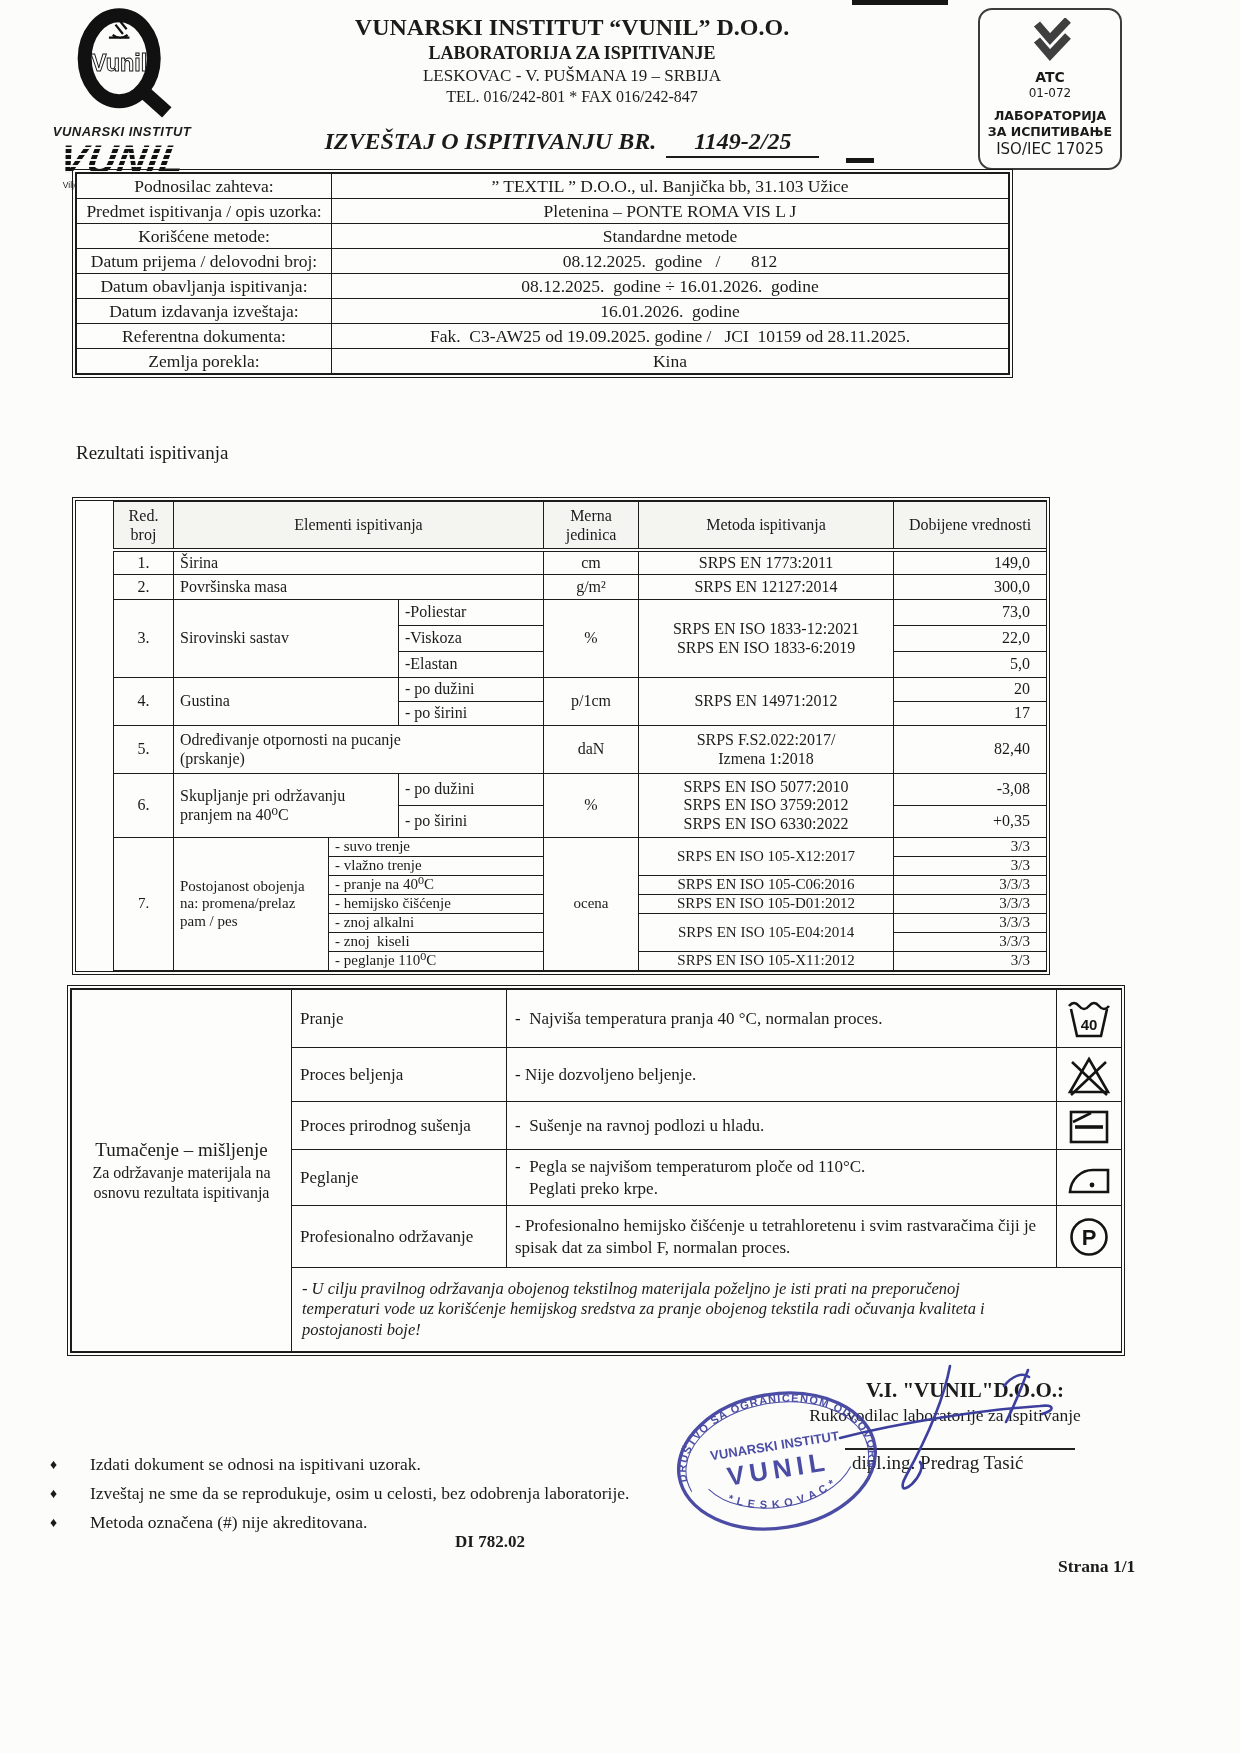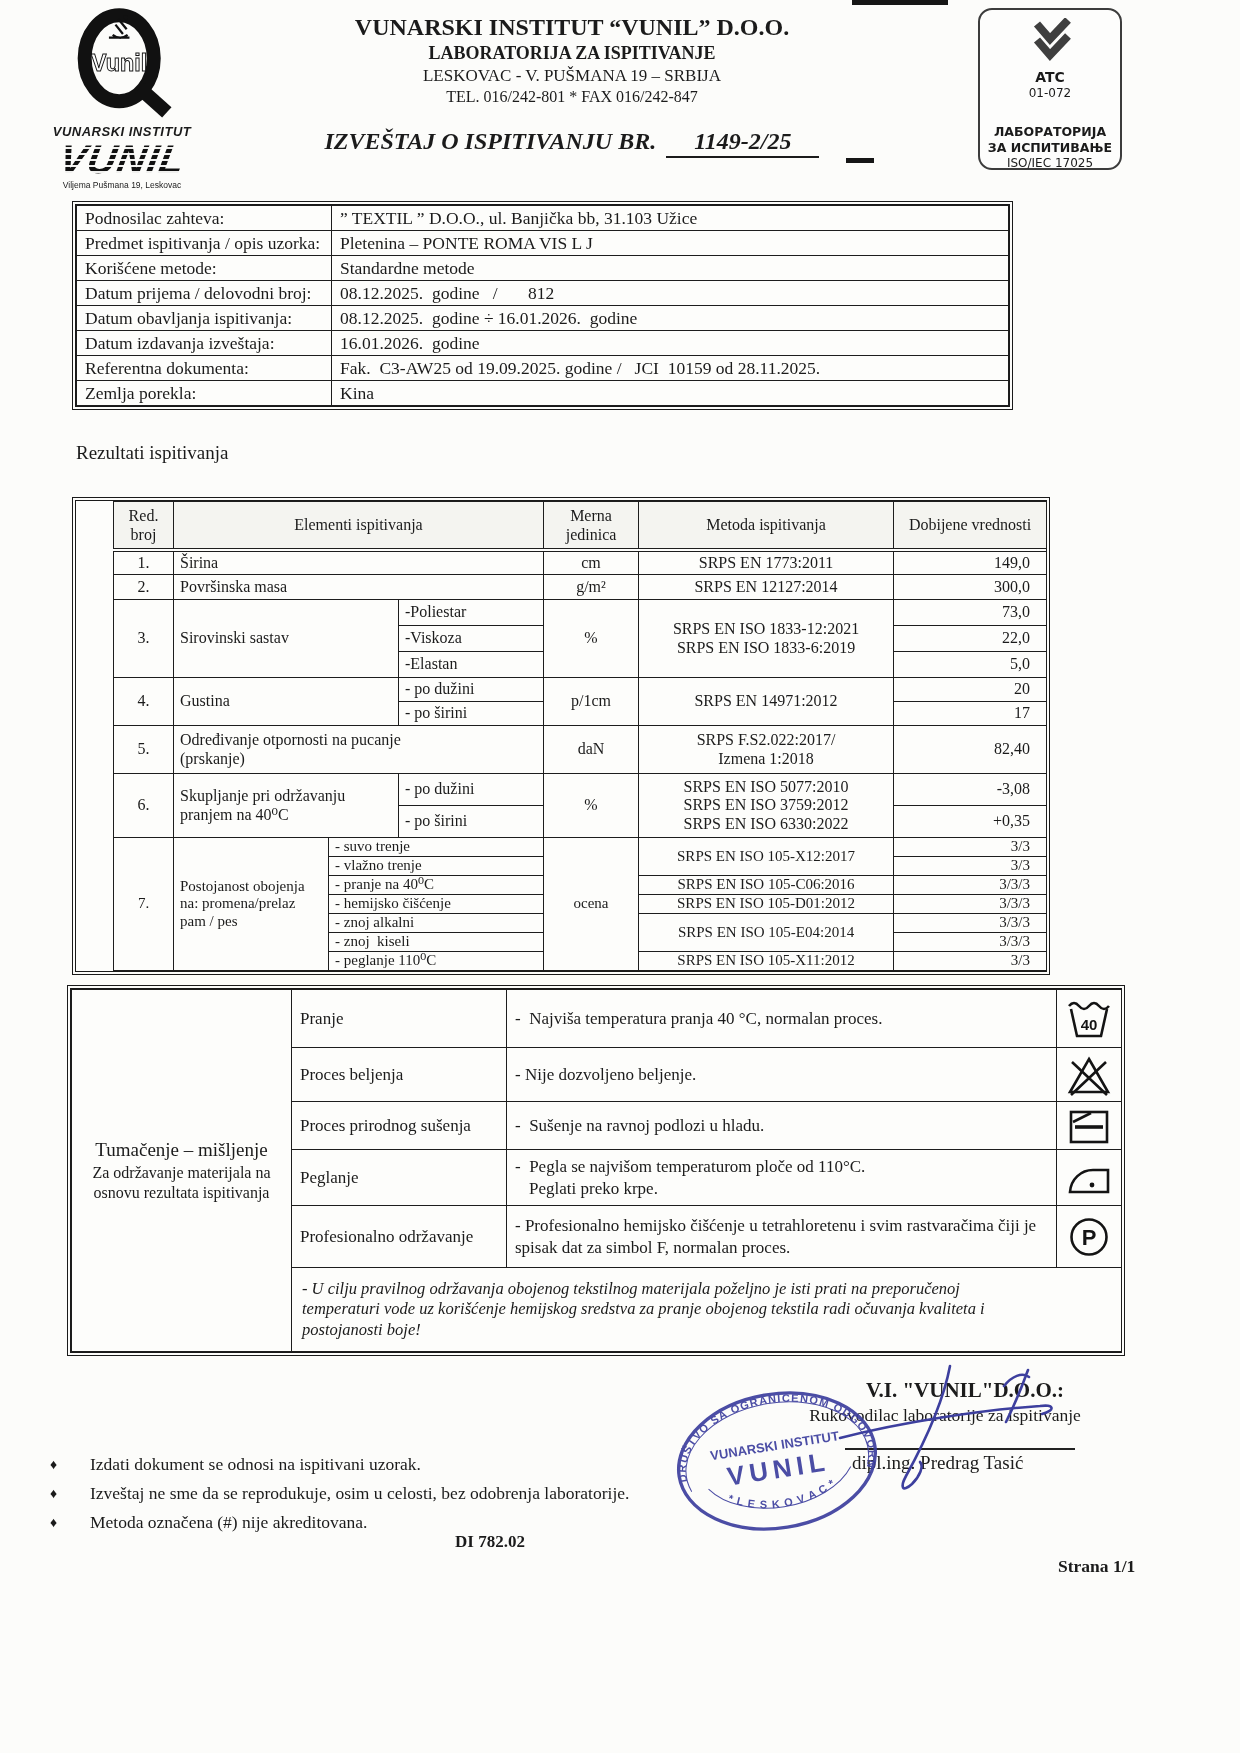--- a/index.html
+++ b/index.html
@@ -25,22 +25,22 @@
   .org-lab{font-size:18px;font-weight:700;margin-top:2px;}
   .org-addr{font-size:17px;margin-top:2px;}
   .org-tel{font-size:16px;margin-top:2px;}
   .report-line{margin-top:22px;font-size:24px;font-weight:700;font-style:italic;text-align:center;}
   .report-no{display:inline-block;border-bottom:2.5px solid #1b1b1b;padding:0 28px 1px 28px;margin-left:10px;}
 
   .badge{left:978px;top:8px;width:140px;height:158px;border:2.5px solid #3c3c3c;border-radius:14px;
     text-align:center;font-family:"DejaVu Sans","Liberation Sans",sans-serif;background:#fdfdfc;}
   .badge-name{font-size:14px;font-weight:700;margin-top:1px;}
   .badge-num{font-size:12px;margin-top:1px;}
-  .badge-lab{font-size:12.5px;font-weight:700;margin-top:24px;line-height:1.25;}
-  .badge-iso{font-size:12px;margin-top:1px;}
+  .badge-lab{font-size:12.5px;font-weight:700;margin-top:8px;line-height:1.25;}
+  .badge-iso{font-size:15px;margin-top:1px;}
 
   .scan-bar{background:#161616;}
 
   
   .dbl{border:1.5px solid #1a1a1a;outline:1.2px solid #1a1a1a;outline-offset:2.5px;background:#fdfdfb;}
   table{border-collapse:collapse;table-layout:fixed;}
   td,th{border:1.7px solid #1d1d1d;overflow:hidden;}
 
   
   .info-tbl{width:100%;font-size:17.5px;}
@@ -116,21 +116,21 @@
   </svg>
   <div class="badge-name">ATC</div>
   <div class="badge-num">01-072</div>
   <div class="badge-lab">
     <span>ЛАБОРАТОРИЈА</span><br>
     <span>ЗА ИСПИТИВАЊЕ</span>
   </div>
   <div class="badge-iso">ISO/IEC 17025</div>
 </div>
 
-<div class="abs dbl" style="left:75px;top:204px;width:933px;">
+<div class="abs dbl" style="left:75px;top:172px;width:933px;text-align:center;">
   <table class="info-tbl">
     <colgroup>
         <col style="width:255px">
         <col>
       </colgroup>
     <tbody>
       <tr>
           <td class="info-label">Podnosilac zahteva:</td>
           <td>” TEXTIL ” D.O.O., ul. Banjička bb, 31.103 Užice</td>
         </tr>

